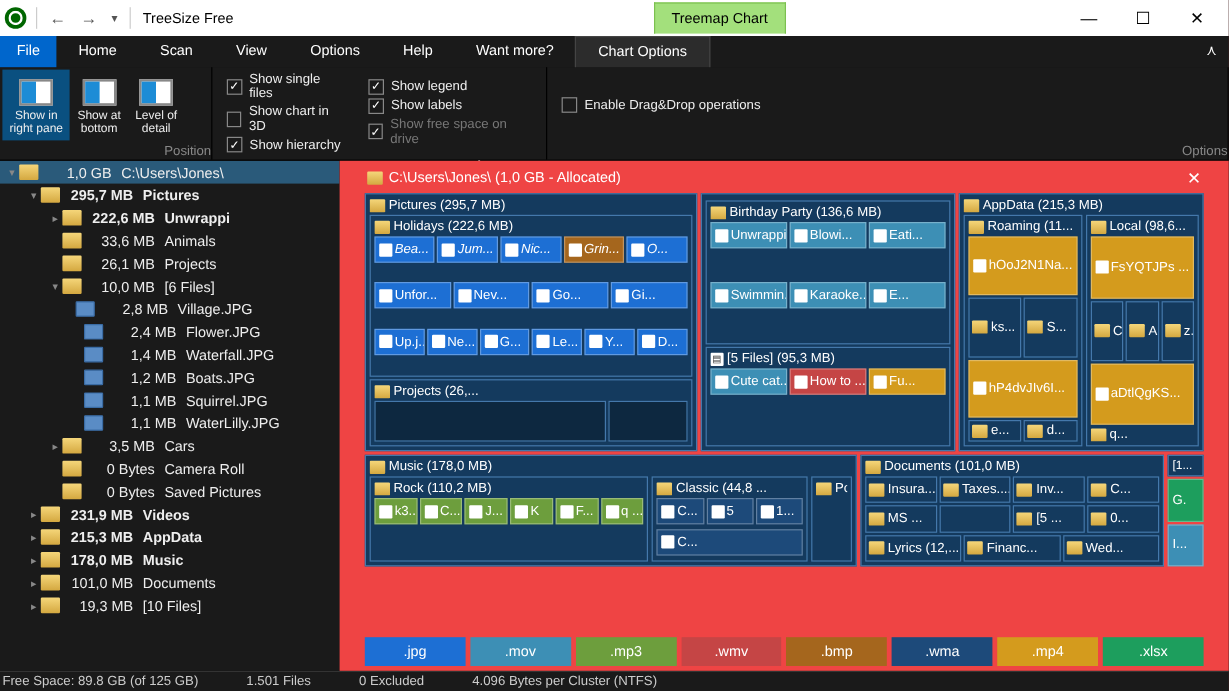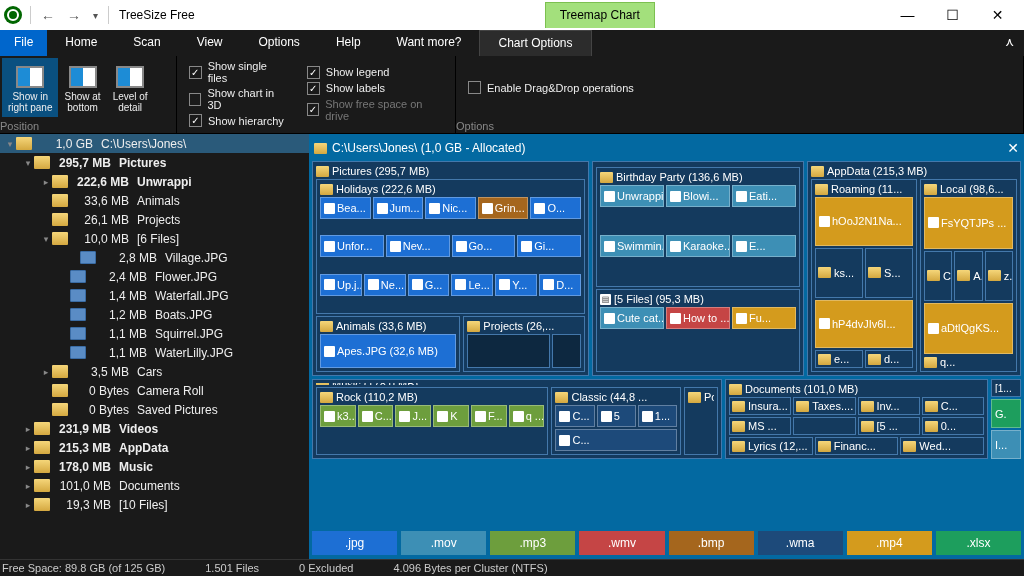--- a/index.html
+++ b/index.html
@@ -13,40 +13,40 @@
 .win-btns{margin-left:auto;display:flex}
 .win-btn{width:45px;height:30px;display:flex;align-items:center;justify-content:center;font-size:14px;cursor:pointer}
 .menubar{height:26px;background:#1a1a1a;display:flex;color:#fff;font-size:12px}
 .menu-item{padding:5px 18px;cursor:pointer}
 .menu-file{background:#0066cc;padding:5px 14px}
 .menu-active{background:#2c2c2c;border:1px solid #444;border-bottom:none}
 .menu-expand{margin-left:auto;padding:5px 10px}
 .ribbon{height:78px;background:#1a1a1a;display:flex;border-bottom:1px solid #000}
 .ribbon-group{display:flex;flex-direction:column;border-right:1px solid #000}
 .rg-content{flex:1;display:flex;padding:2px}
-.rg-label{font-size:11px;color:#888;text-align:left;padding:1px 0}
+.rg-label{font-size:11px;color:#888;text-align:right;padding:1px 0}
 .big-btn{display:flex;flex-direction:column;align-items:center;justify-content:flex-end;padding:4px 6px;font-size:10px;color:#eee;text-align:center;line-height:1.1;cursor:pointer}
 .big-btn.active{background:#0a5080}
 .big-btn-icon{width:28px;height:22px;margin-bottom:3px;background:#fff;border:2px solid #888;position:relative}
 .big-btn-icon .half{position:absolute;left:0;top:0;width:50%;height:100%;background:#1d8cd6}
 .checklist{display:flex;flex-direction:column;justify-content:center;gap:3px;padding:2px 10px}
 .chk-row{display:flex;align-items:center;gap:6px;font-size:11px;color:#eee;cursor:pointer}
 .chk-row.dim{color:#777}
 .chkbox{width:13px;height:13px;border:1px solid #888;display:flex;align-items:center;justify-content:center;font-size:10px;color:#fff}
 .chkbox.checked::after{content:"✓"}
 .main{display:flex;height:425px}
 .tree-pane{width:309px;background:#1a1a1a;overflow:hidden}
 .tree-row{display:flex;align-items:center;height:19px;padding-left:4px;font-size:12px;color:#eee;white-space:nowrap;cursor:pointer}
 .tree-row.hd{background:#2a5a7a}
 .exp{width:12px;font-size:9px;color:#888;text-align:center;cursor:pointer}
 .fold-icon{width:16px;height:13px;margin-right:3px}
 .fi-yellow{background:linear-gradient(#f5d67a,#d4a840);border-radius:1px}
 .fi-file{background:#5a8cc5;border:1px solid #3a6ca5;border-radius:1px}
 .tree-size{display:inline-block;width:58px;text-align:right;margin-right:8px}
-.chart-pane{flex:1;background:#0369a1;padding:4px 3px;display:flex;flex-direction:column;gap:3px;position:relative}
+.chart-pane{flex:1;background:#ef4444;padding:4px 21px;display:flex;flex-direction:column;gap:3px;position:relative}
 .chart-title{display:flex;align-items:center;gap:5px;color:#fff;font-size:12px;padding:2px}
 .chart-close{margin-left:auto;cursor:pointer;font-size:14px}
 .tm-row{display:flex;gap:3px}
 .tm-box{background:#143a5e;border:1px solid #4478ab;padding:3px;display:flex;flex-direction:column}
 .tm-hdr{display:flex;align-items:center;gap:3px;color:#fff;font-size:11px;white-space:nowrap;overflow:hidden;cursor:pointer}
 .tm-fold{width:13px;height:11px;background:linear-gradient(#f5d67a,#d4a840);border-radius:1px;flex-shrink:0}
 .tm-content{flex:1;display:flex;flex-direction:column;gap:2px;margin-top:2px}
 .tm-files{display:flex;gap:2px;flex-wrap:wrap}
 .tm-file{height:22px;flex:1;min-width:30px;display:flex;align-items:center;padding:0 3px;gap:2px;color:#fff;font-size:11px;overflow:hidden;white-space:nowrap;border:1px solid rgba(255,255,255,.3);cursor:pointer}
 .tm-fi{width:11px;height:11px;background:#fff;border-radius:1px;flex-shrink:0;display:flex;align-items:center;justify-content:center;font-size:8px}
@@ -184,21 +184,21 @@
         <span class="fold-icon fi-yellow"></span>
         <span class="tree-size" style="">26,1 MB</span>
         <span style="">Projects</span>
       </div>
       <div class="tree-row" style="padding-left: 40px;">
         <span class="exp">▾</span>
         <span class="fold-icon fi-yellow"></span>
         <span class="tree-size" style="">10,0 MB</span>
         <span style="">[6 Files]</span>
       </div>
-      <div class="tree-row" style="padding-left: 68px;">
+      <div class="tree-row" style="padding-left: 51px;">
         <span class="exp"> </span>
         <span class="fold-icon fi-file"></span>
         <span class="tree-size" style="">2,8 MB</span>
         <span style="">Village.JPG</span>
       </div>
       <div class="tree-row" style="padding-left: 58px;">
         <span class="exp"> </span>
         <span class="fold-icon fi-file"></span>
         <span class="tree-size" style="">2,4 MB</span>
         <span style="">Flower.JPG</span>
@@ -290,63 +290,63 @@
             <span class="tm-fold"></span>
             <span>Pictures (295,7 MB)</span>
           </div>
         <div class="tm-content">
           <div class="tm-box" style="height:135px">
             <div class="tm-hdr">
                 <span class="tm-fold"></span>
                 <span>Holidays (222,6 MB)</span>
               </div>
             <div class="tm-content" id="hol">
+                <div class="tm-files" style="flex: 1 1 0%; font-style: italic;">
+                  <div class="tm-file c-jpg">
+                    <span class="tm-fi">▣</span>
+                    <span>Bea...</span>
+                  </div>
+                  <div class="tm-file c-jpg">
+                    <span class="tm-fi">▣</span>
+                    <span>Jum...</span>
+                  </div>
+                  <div class="tm-file c-jpg">
+                    <span class="tm-fi">▣</span>
+                    <span>Nic...</span>
+                  </div>
+                  <div class="tm-file c-bmp">
+                    <span class="tm-fi">▣</span>
+                    <span>Grin...</span>
+                  </div>
+                  <div class="tm-file c-jpg">
+                    <span class="tm-fi">▣</span>
+                    <span>O...</span>
+                  </div>
+                </div>
                 <div class="tm-files" style="flex: 1 1 0%;">
                   <div class="tm-file c-jpg">
                     <span class="tm-fi">▣</span>
-                    <span>Bea...</span>
-                  </div>
-                  <div class="tm-file c-jpg">
-                    <span class="tm-fi">▣</span>
-                    <span>Jum...</span>
-                  </div>
-                  <div class="tm-file c-jpg">
-                    <span class="tm-fi">▣</span>
-                    <span>Nic...</span>
-                  </div>
-                  <div class="tm-file c-bmp">
-                    <span class="tm-fi">▣</span>
-                    <span>Grin...</span>
-                  </div>
-                  <div class="tm-file c-jpg">
-                    <span class="tm-fi">▣</span>
-                    <span>O...</span>
+                    <span>Unfor...</span>
+                  </div>
+                  <div class="tm-file c-jpg">
+                    <span class="tm-fi">▣</span>
+                    <span>Nev...</span>
+                  </div>
+                  <div class="tm-file c-jpg">
+                    <span class="tm-fi">▣</span>
+                    <span>Go...</span>
+                  </div>
+                  <div class="tm-file c-jpg">
+                    <span class="tm-fi">▣</span>
+                    <span>Gi...</span>
                   </div>
                 </div>
                 <div class="tm-files" style="flex: 1 1 0%;">
                   <div class="tm-file c-jpg">
                     <span class="tm-fi">▣</span>
-                    <span>Unfor...</span>
-                  </div>
-                  <div class="tm-file c-jpg">
-                    <span class="tm-fi">▣</span>
-                    <span>Nev...</span>
-                  </div>
-                  <div class="tm-file c-jpg">
-                    <span class="tm-fi">▣</span>
-                    <span>Go...</span>
-                  </div>
-                  <div class="tm-file c-jpg">
-                    <span class="tm-fi">▣</span>
-                    <span>Gi...</span>
-                  </div>
-                </div>
-                <div class="tm-files" style="flex: 1 1 0%;">
-                  <div class="tm-file c-jpg">
-                    <span class="tm-fi">▣</span>
                     <span>Up.j...</span>
                   </div>
                   <div class="tm-file c-jpg">
                     <span class="tm-fi">▣</span>
                     <span>Ne...</span>
                   </div>
                   <div class="tm-file c-jpg">
                     <span class="tm-fi">▣</span>
                     <span>G...</span>
                   </div>
@@ -359,32 +359,20 @@
                     <span>Y...</span>
                   </div>
                   <div class="tm-file c-jpg">
                     <span class="tm-fi">▣</span>
                     <span>D...</span>
                   </div>
                 </div>
               </div>
           </div>
           <div class="tm-row" style="flex:1">
-            <div class="tm-box" style="flex:1.2">
-              <div class="tm-hdr">
-                  <span class="tm-fold"></span>
-                  <span>Animals (33,6 MB)</span>
-                </div>
-              <div class="tm-content">
-                  <div class="tm-file c-jpg">
-                    <span class="tm-fi">▣</span>
-                    <span>Apes.JPG (32,6 MB)</span>
-                  </div>
-                </div>
-            </div>
             <div class="tm-box" style="flex:1">
                 <div class="tm-hdr">
                   <span class="tm-fold"></span>
                   <span>Projects (26,...</span>
                 </div>
                 <div class="tm-content">
                   <div style="display:flex;gap:2px;flex:1">
                     <div class="tm-thin" style="flex:3;border:1px solid #4478ab"></div>
                     <div class="tm-thin" style="flex:1;border:1px solid #4478ab"></div>
                   </div>
@@ -530,21 +518,21 @@
                     <span class="tm-fold"></span>
                     <span>q...</span>
                   </div>
                 </div>
             </div>
           </div>
         </div>
       </div>
     </div>
 
-    <div class="tm-row" style="height:80px">
+    <div class="tm-row" style="height:93px">
       <div class="tm-box" style="width:410px">
         <div class="tm-hdr">
             <span class="tm-fold"></span>
             <span>Music (178,0 MB)</span>
           </div>
         <div class="tm-row" style="flex:1;margin-top:2px">
           <div class="tm-box" style="flex:2.4">
             <div class="tm-hdr">
                 <span class="tm-fold"></span>
                 <span>Rock (110,2 MB)</span>

